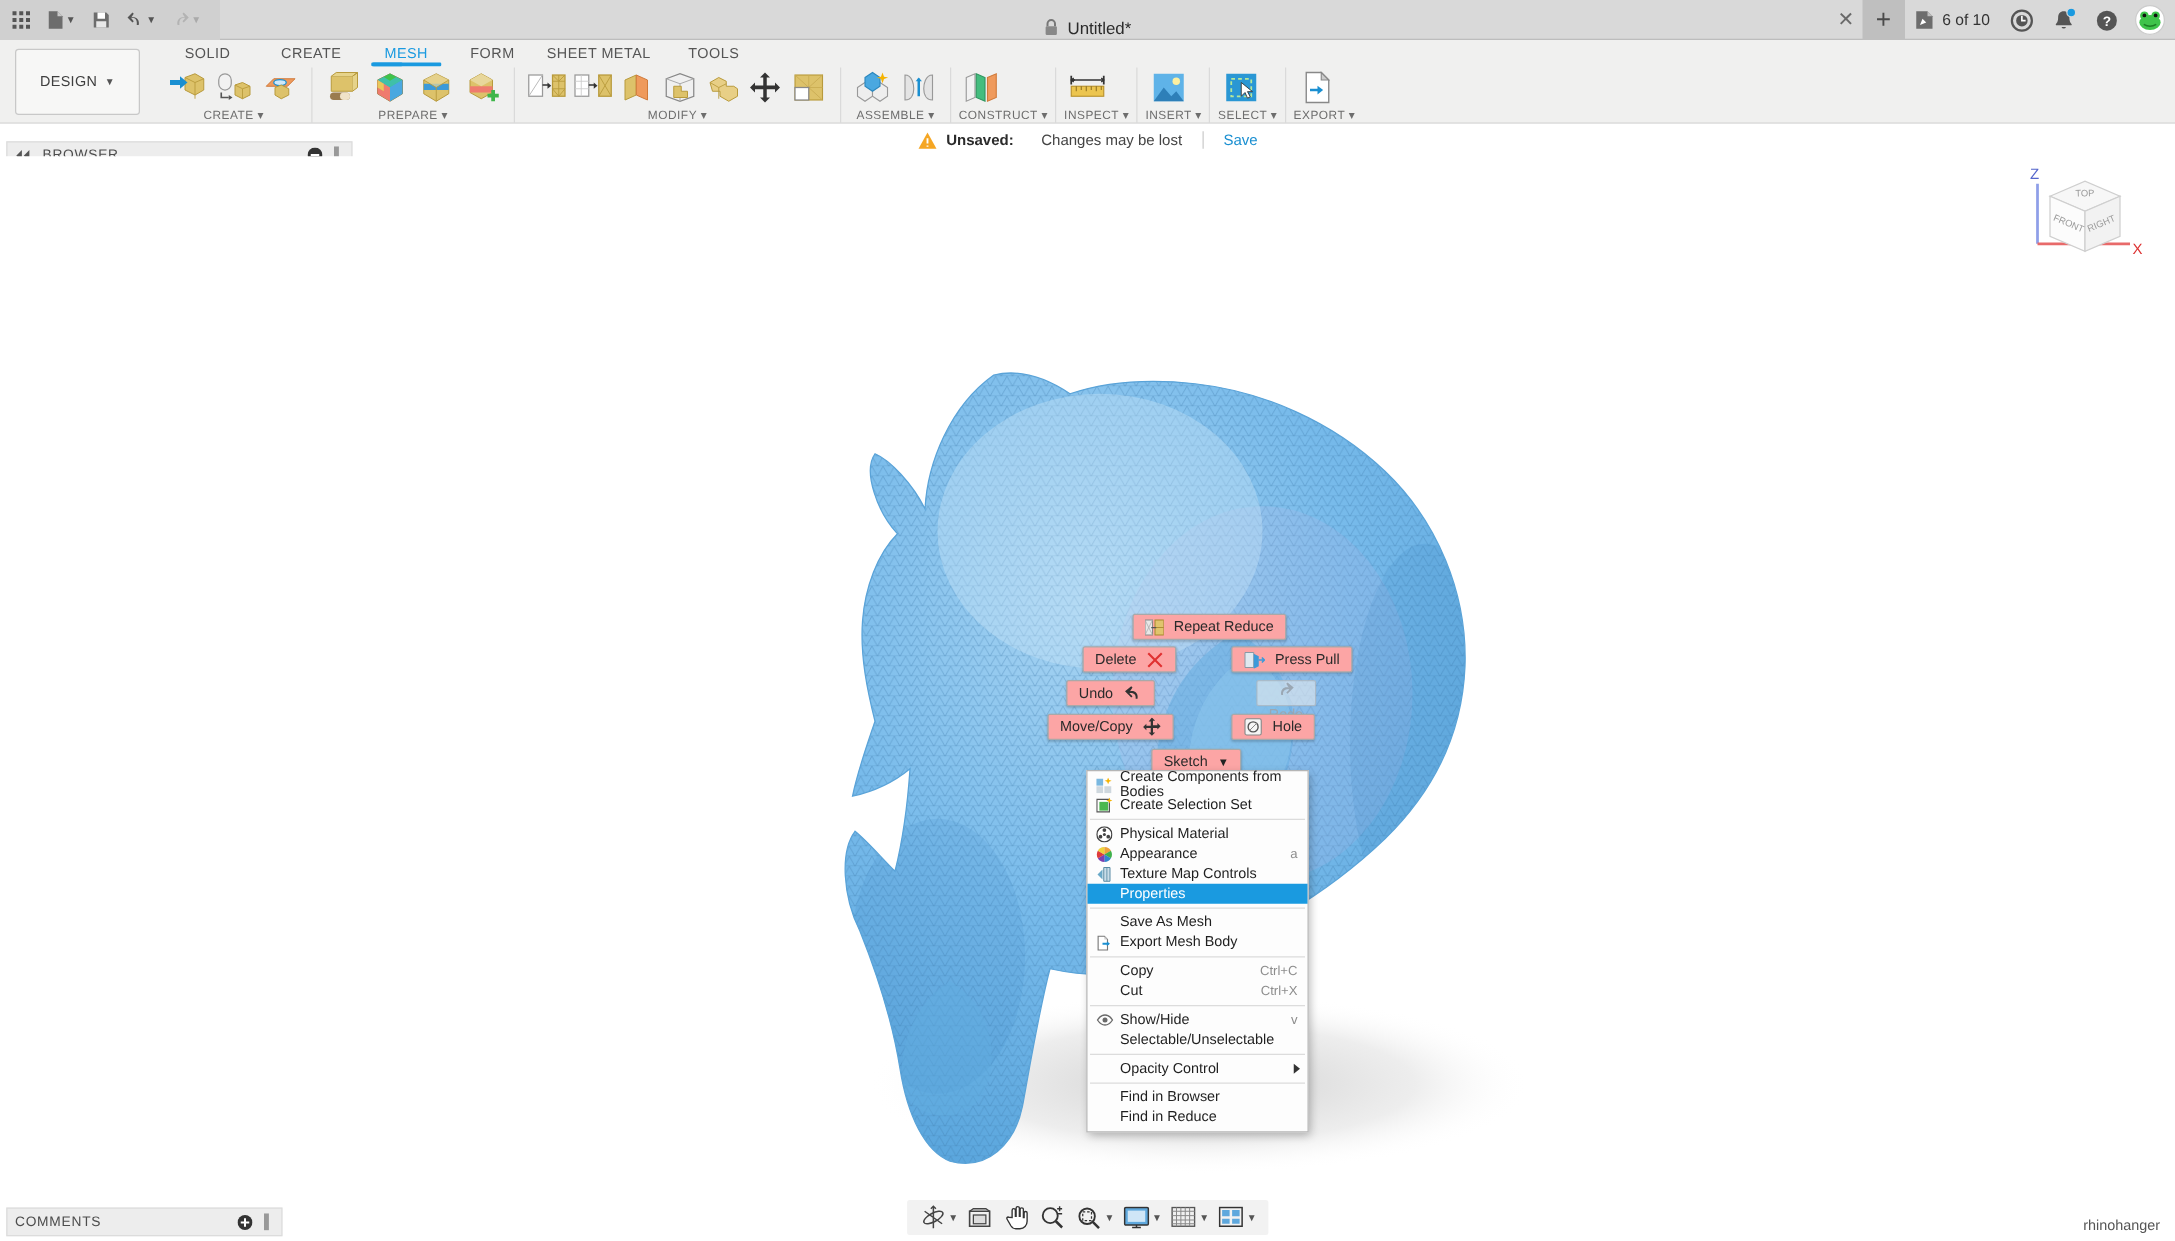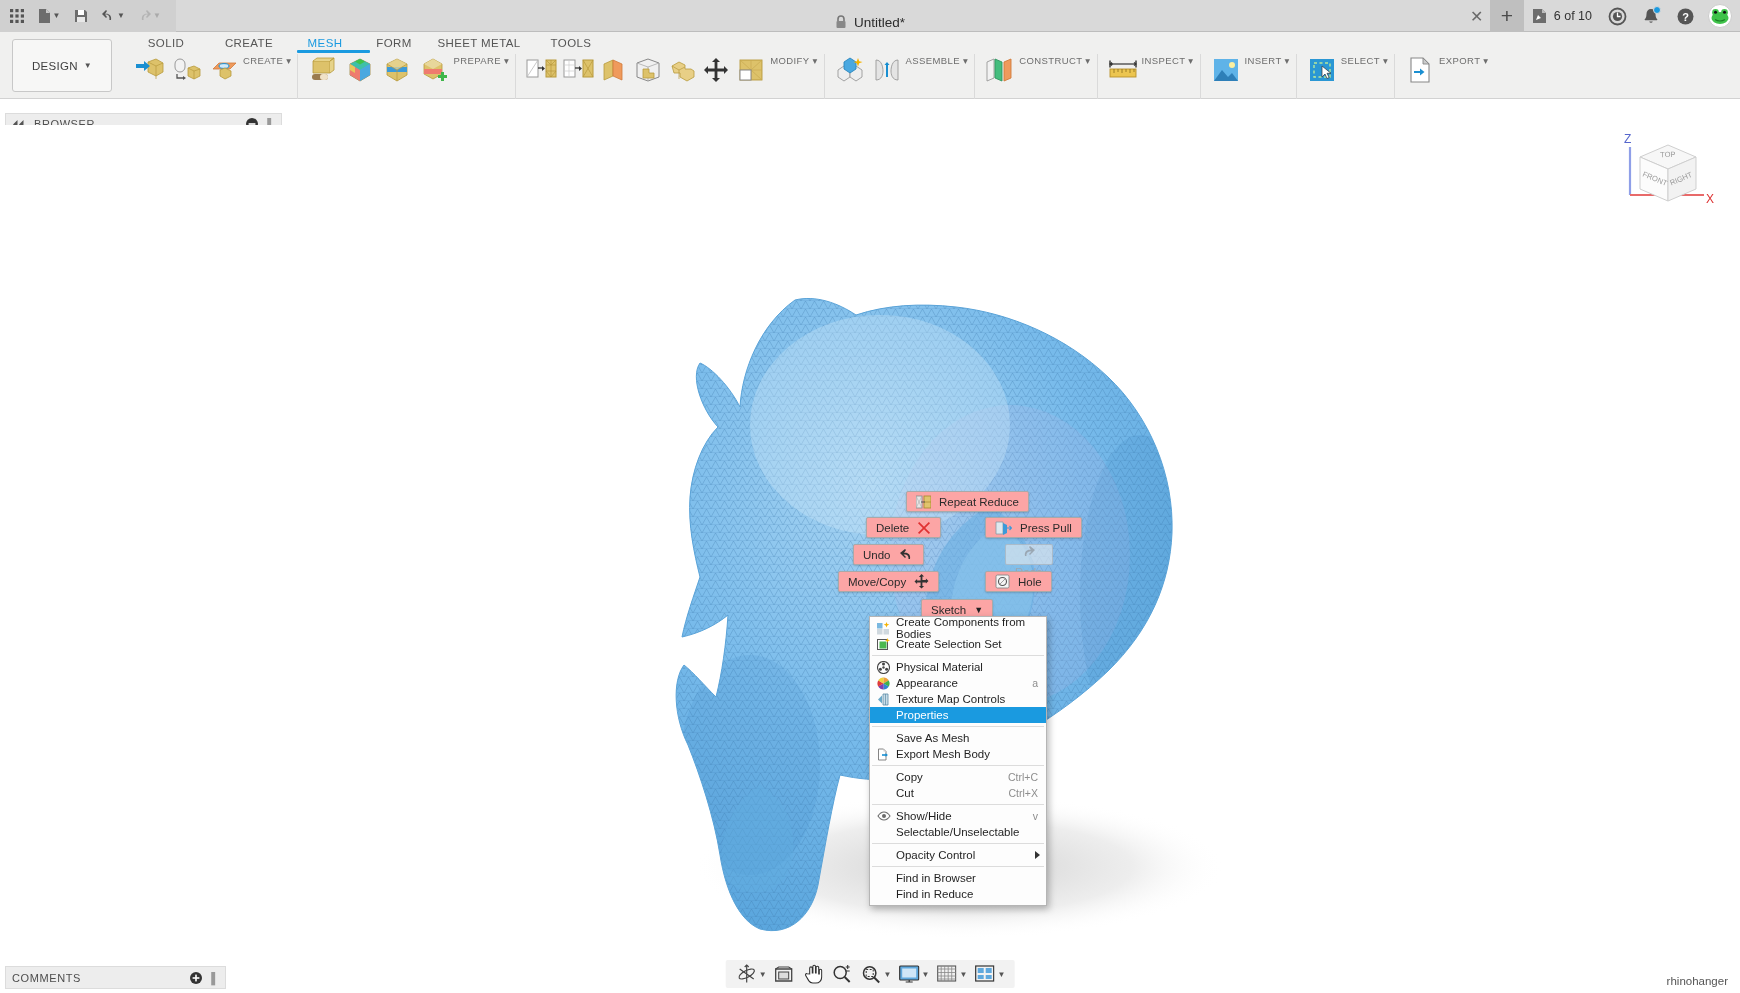--- a/index.html
+++ b/index.html
@@ -73,21 +73,21 @@
     font-size: 11.5px; color: #555; letter-spacing: .4px;
     padding: 3px 0 2px 0; text-align: center; position: relative;
   }
   .rtab.active { color: #1a9ae0; }
   .rtab .ul { position: absolute; left: 6px; right: 6px; bottom: -2px; height: 3px;
               background: #1a9ae0; border-radius: 1px; }
   .panels {
     position: absolute; left: 125px; top: 22px; height: 45px;
     display: flex; align-items: stretch;
   }
-  .panel { display: flex; position: relative; padding: 0 6px; }
+  .panel { display: flex; flex-direction: column; position: relative; padding: 0 6px; }
   .panel + .panel { border-left: 1px solid #dadada; }
   .panel-icons { display: flex; align-items: center; gap: 3px; height: 32px; padding: 0 2px; }
   .panel-label { font-size: 9.5px; color: #6d6d6d; text-align: center; letter-spacing: .4px;
                  height: 13px; line-height: 13px; }
   .ticon { width: 30px; height: 30px; display:flex; align-items:center; justify-content:center; }
   .ticon.lg { width: 34px; }
 
   
   .alertbar {
     position: absolute; top: 99px; left: 0; width: 1740px; height: 26px;
@@ -523,20 +523,31 @@
                 <path d="M15 12.5l4.5 3.5-4.5 3.5z" fill="#1a8fd1"></path>
             </svg>
           </div>
         </div>
         <div class="panel-label"><span>EXPORT</span> ▾</div>
       </div>
 
     </div>
   </div>
 
+  <div class="alertbar">
+    <span class="warn-ic">
+      <svg width="16" height="15" viewBox="0 0 16 15">
+          <path d="M8 1l7.2 13H.8z" fill="#f5a623"></path>
+          <path d="M8 5.5v4.2M8 11.3v1.1" stroke="#fff" stroke-width="1.5"></path>
+        </svg>
+    </span>
+    <span class="u">Unsaved:</span>
+    <span class="m">Changes may be lost</span>
+    <span class="s">Save</span>
+  </div>
 
   <div class="browser">
     <div class="browser-hdr">
       <span>
         <svg width="13" height="9" viewBox="0 0 13 9">
             <path d="M5.5 0L1 4.5 5.5 9zM11.5 0L7 4.5 11.5 9z" fill="#555"></path>
           </svg>
       </span>
       <span class="lbl">BROWSER</span>
       <span class="sp"></span>

